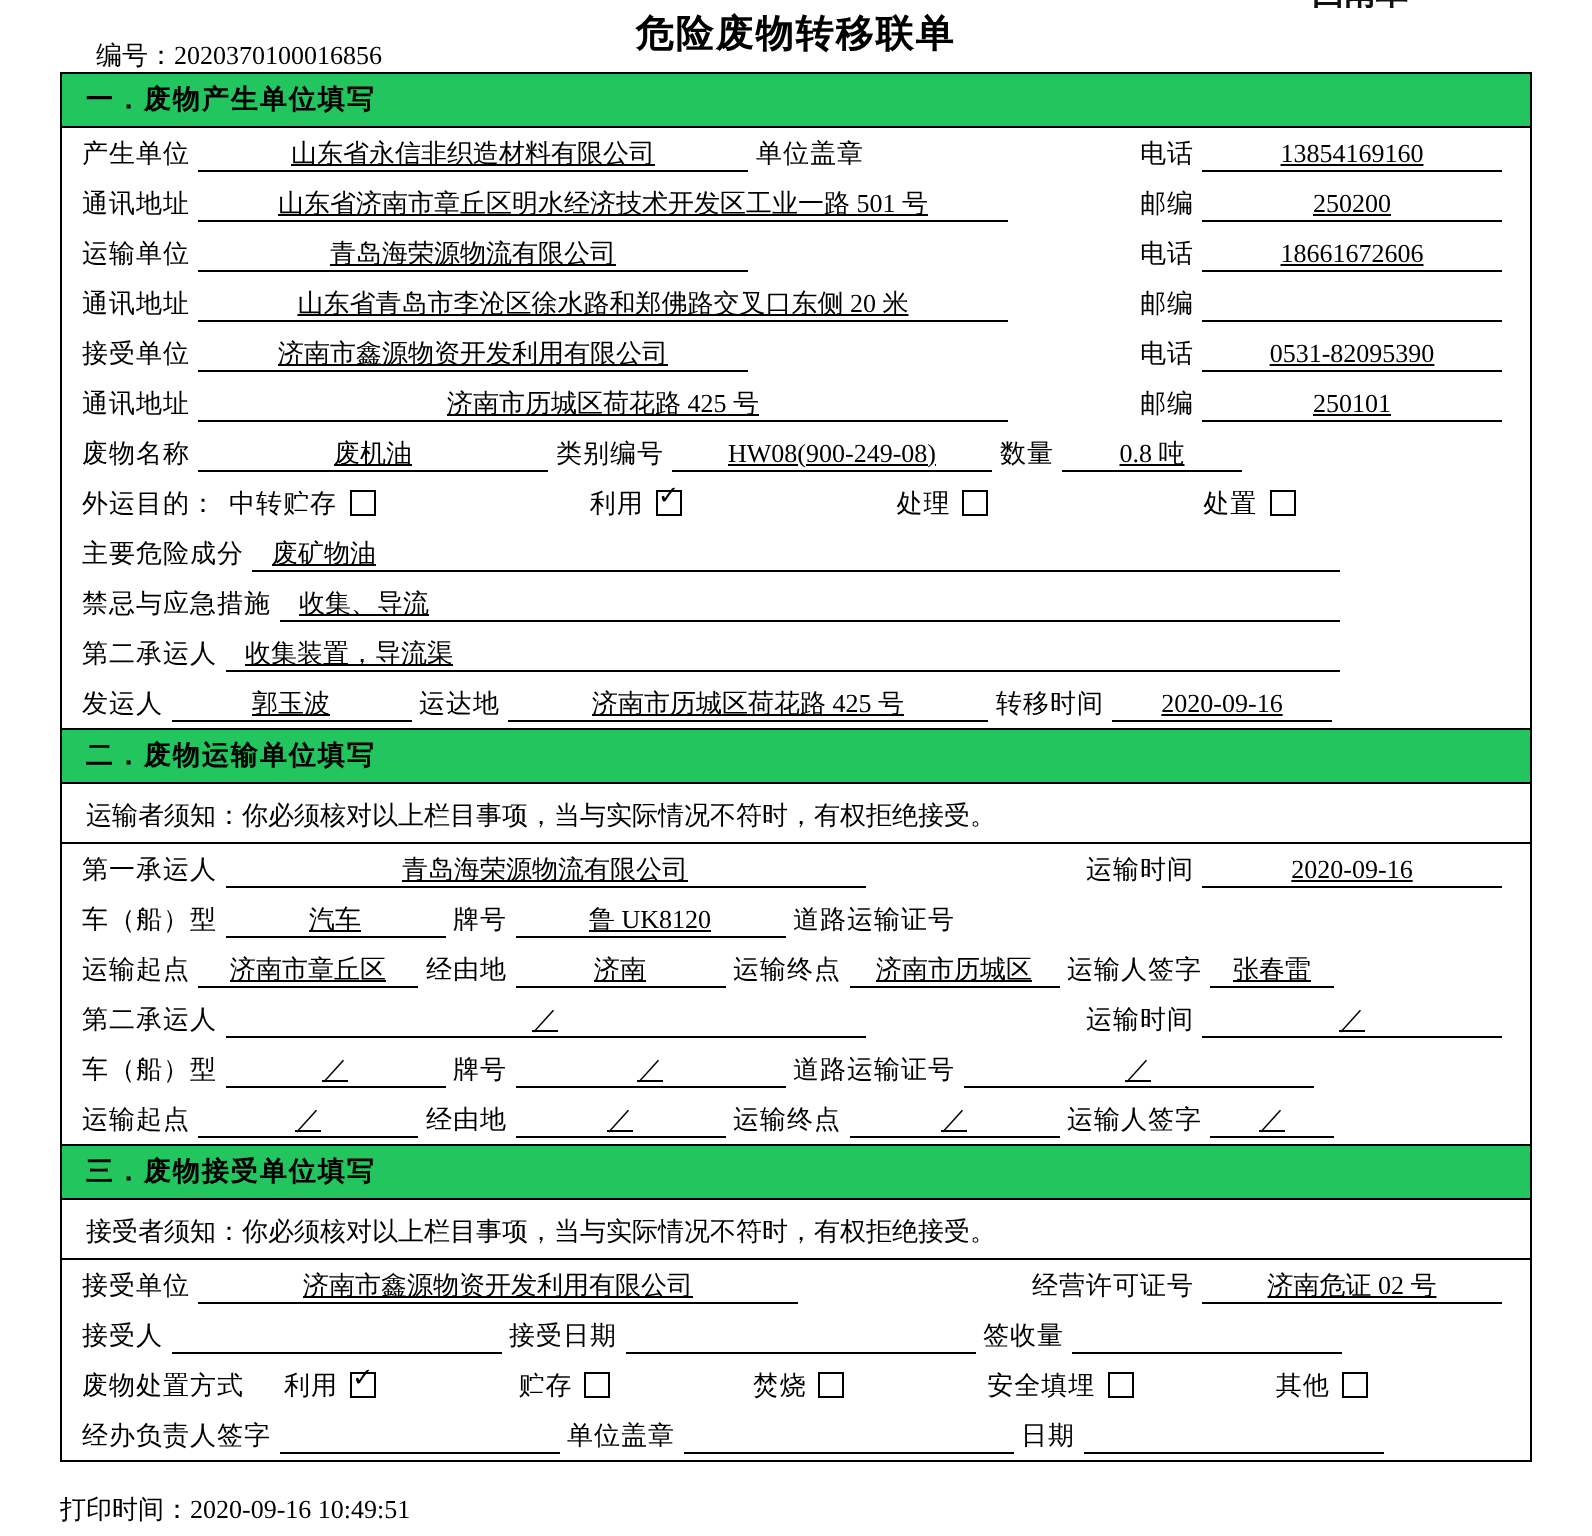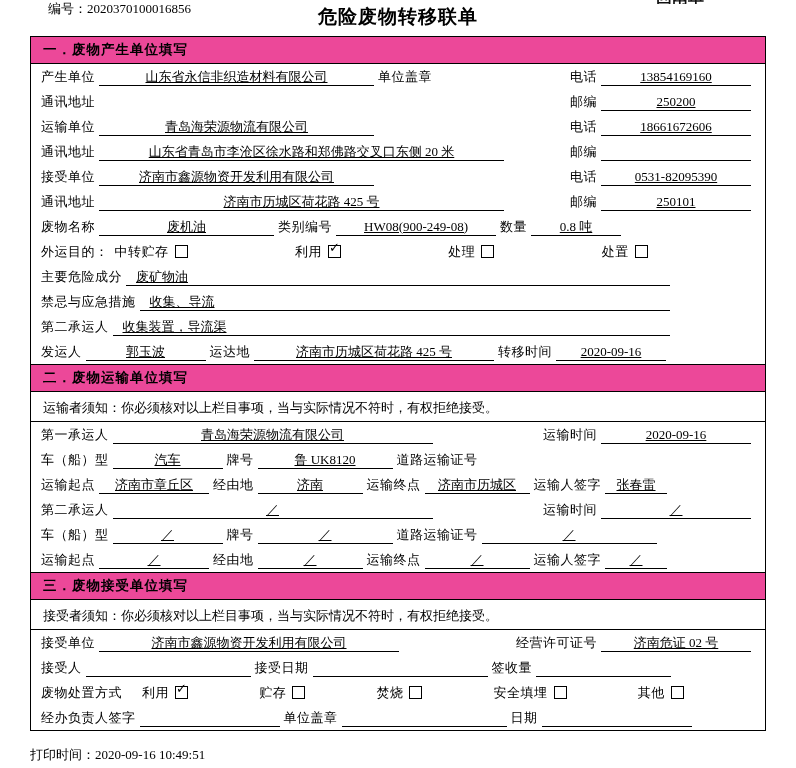--- a/index.html
+++ b/index.html
@@ -24,21 +24,21 @@
   }
 
   
   .header-row {
     position: relative;
     height: 34px;
   }
   .doc-no {
     position: absolute;
     left: 48px;
-    top: 0;
+    top: 19px;
     font-size: 13px;
     white-space: nowrap;
   }
   .doc-title {
     position: absolute;
     left: 0;
     right: 0;
     top: 4px;
     text-align: center;
     font-size: 19px;
@@ -66,21 +66,21 @@
     width: 736px;
     border: 1px solid #000;
     box-sizing: border-box;
   }
   .section-title {
     border-bottom: 1px solid #000;
     font-weight: bold;
     font-size: 13.5px;
     padding: 4px 0 4px 12px;
     letter-spacing: 1px;
-    background: #ec4899;
+    background: #22c55e;
   }
   .section-title.mid {
     border-top: 1px solid #000;
   }
   .row {
     display: flex;
     align-items: center;
     height: 25px;
     padding: 0 10px;
     box-sizing: border-box;
@@ -165,20 +165,21 @@
       <span class="lbl">产生单位</span>
       <span class="val" style="width:275px">山东省永信非织造材料有限公司</span>
       <span class="lbl">单位盖章</span>
       <span class="spacer"></span>
       <span class="lbl">电话</span>
       <span class="val" style="width:150px">13854169160</span>
     </div>
 
     <div class="row">
       <span class="lbl">通讯地址</span>
+      <span class="val" style="width:405px">山东省济南市章丘区明水经济技术开发区工业一路 501 号</span>
       <span class="spacer"></span>
       <span class="lbl">邮编</span>
       <span class="val" style="width:150px">250200</span>
     </div>
 
     <div class="row">
       <span class="lbl">运输单位</span>
       <span class="val" style="width:275px">青岛海荣源物流有限公司</span>
       <span class="spacer"></span>
       <span class="lbl">电话</span>

